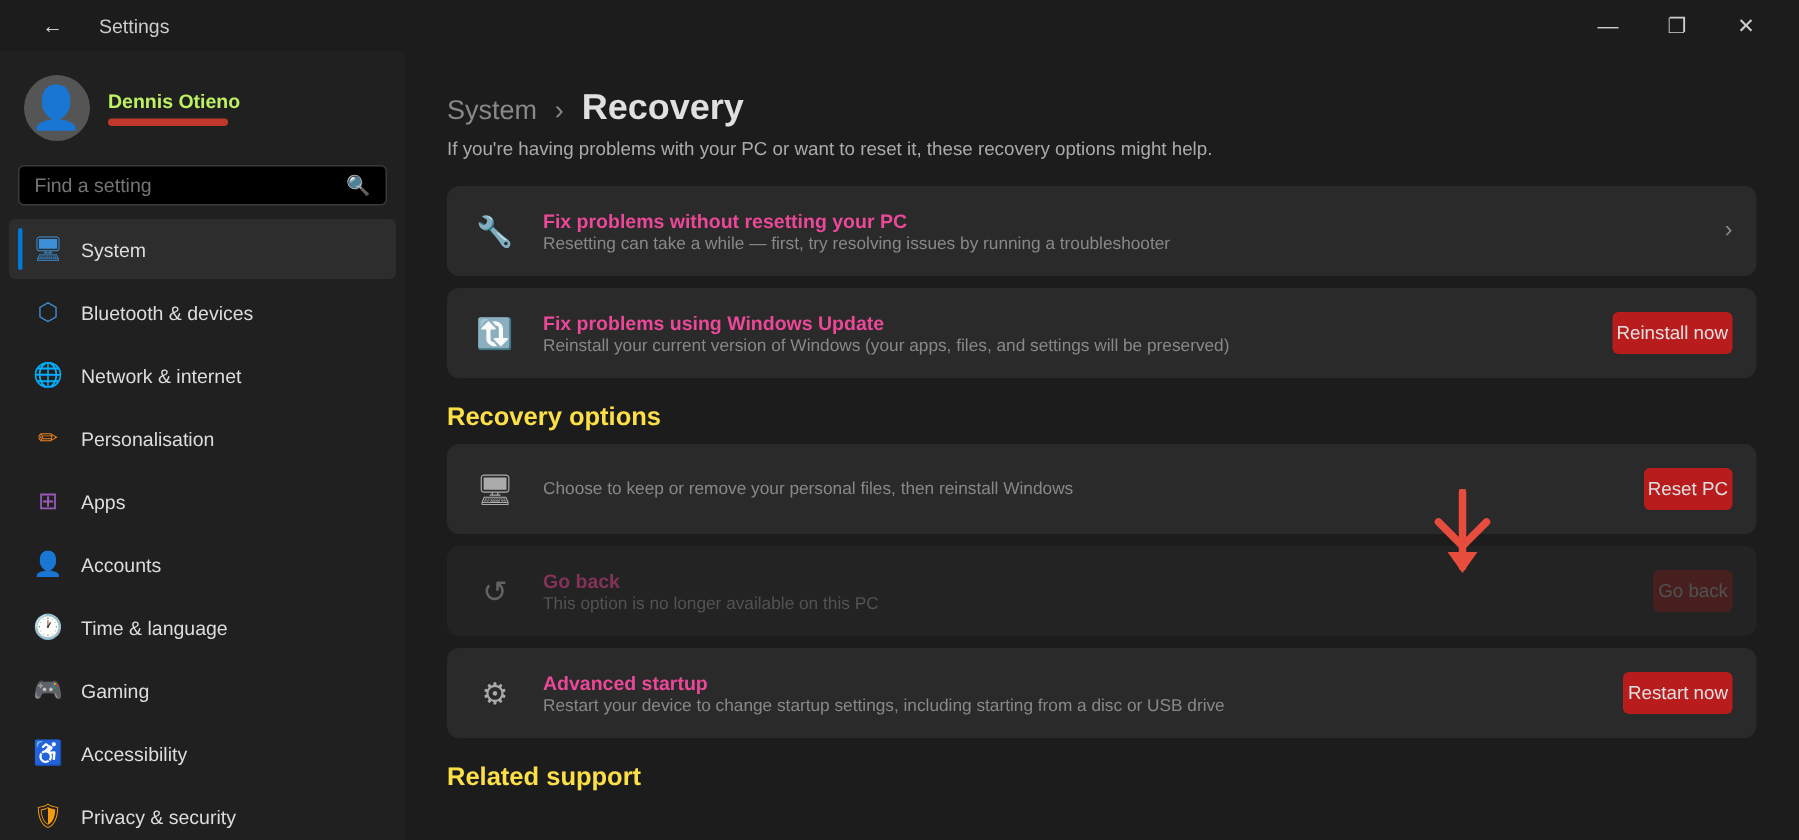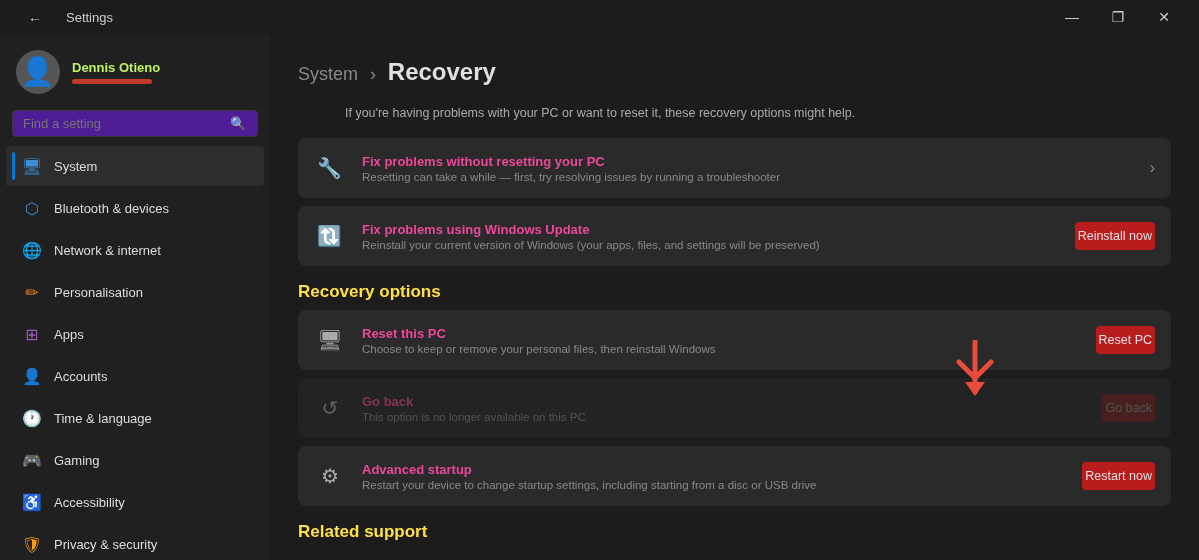--- a/index.html
+++ b/index.html
@@ -107,21 +107,21 @@
       height: 5px;
       background: #c0392b;
       border-radius: 3px;
     }
 
     
     .search-box {
       margin: 4px 12px 8px 12px;
       display: flex;
       align-items: center;
-      background: #4c1d95;
+      background: #000000;
       border-radius: 4px;
       padding: 5px 10px;
       gap: 8px;
       border: 1px solid #3a3a3a;
     }
     .search-box input {
       background: transparent;
       border: none;
       outline: none;
       color: #ccc;
@@ -174,21 +174,21 @@
     .content {
       flex: 1;
       background: #1c1c1c;
       padding: 24px 28px;
       overflow-y: auto;
     }
 
     .breadcrumb {
       font-size: 14px;
       color: #888;
-      margin-bottom: 20px;
+      margin-bottom: 6px;
     }
     .breadcrumb span.current {
       color: #e0e0e0;
       font-size: 24px;
       font-weight: 600;
     }
     .breadcrumb span.sep {
       margin: 0 8px;
       font-size: 18px;
       color: #888;
@@ -196,21 +196,20 @@
     .breadcrumb span.parent {
       font-size: 18px;
       color: #888;
     }
 
     .page-subtitle {
       font-size: 12.5px;
       color: #aaa;
       margin-bottom: 18px;
       margin-top: 4px;
-      margin-left: 47px;
     }
 
     
     .card {
       background: #2a2a2a;
       border-radius: 8px;
       display: flex;
       align-items: center;
       padding: 14px 16px;
       margin-bottom: 8px;
@@ -377,21 +376,20 @@
 
       <svg style="position:absolute; right:172px; top:30px; width:48px; height:56px; pointer-events:none; z-index:10;" viewBox="0 0 48 56" fill="none" xmlns="http://www.w3.org/2000/svg">
         <path d="M24 2 L24 38 L8 22 M24 38 L40 22" stroke="#e74c3c" stroke-width="5" stroke-linecap="round" stroke-linejoin="round"></path>
         <line x1="24" y1="36" x2="24" y2="52" stroke="#e74c3c" stroke-width="5" stroke-linecap="round"></line>
         <polygon points="14,42 24,56 34,42" fill="#e74c3c"></polygon>
       </svg>
 
       <div class="card">
         <div class="card-icon">🖥</div>
         <div class="card-text">
-          <div class="card-title">Reset this PC</div>
           <div class="card-subtitle">Choose to keep or remove your personal files, then reinstall Windows</div>
         </div>
         <div class="card-action">
           <button class="btn">Reset PC</button>
         </div>
       </div>
 
       <div class="card disabled">
         <div class="card-icon">↺</div>
         <div class="card-text">

